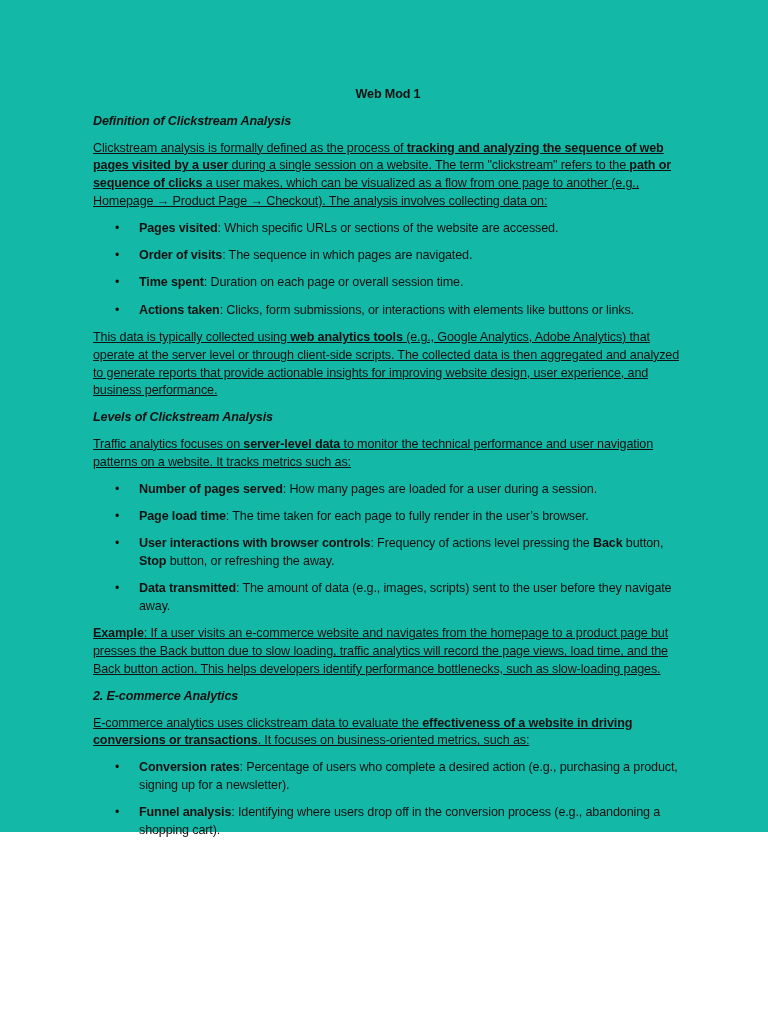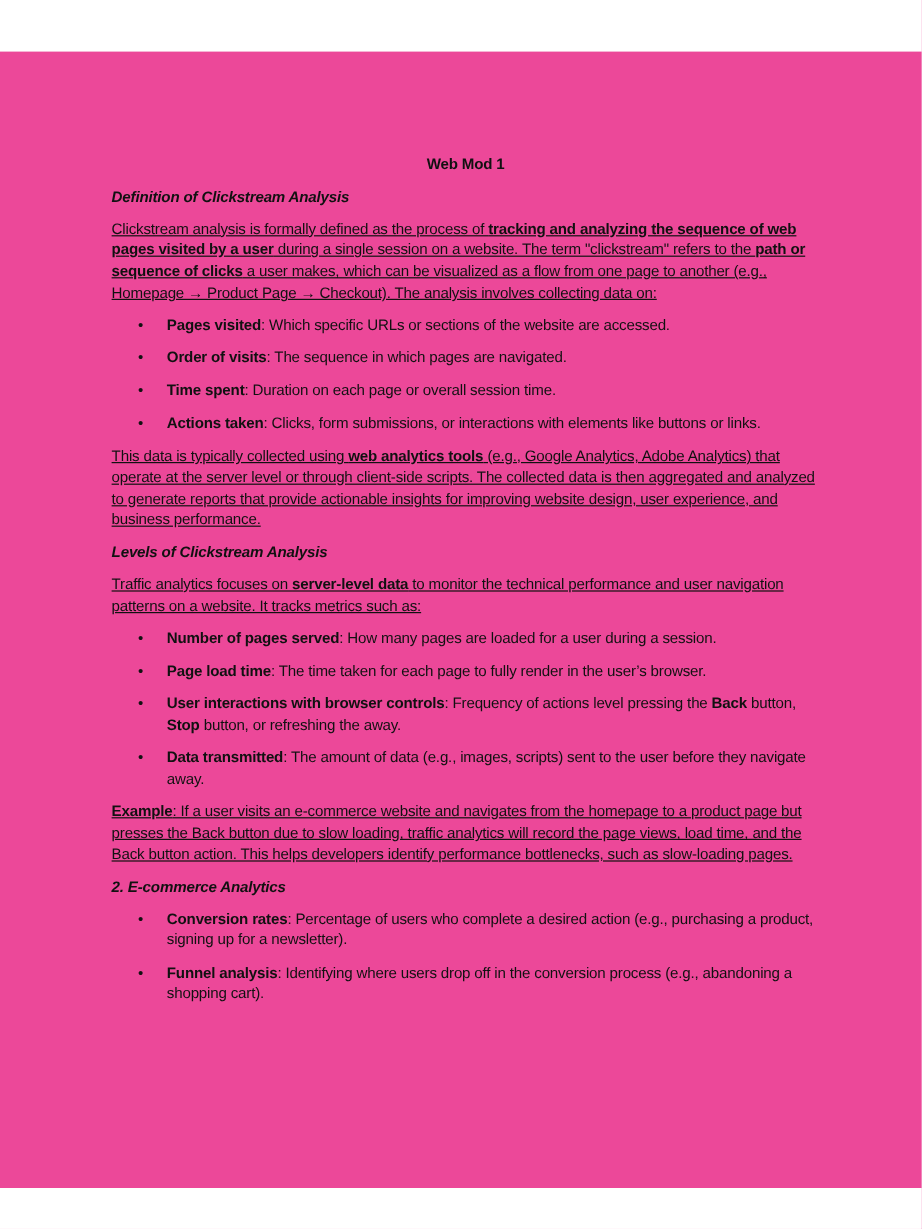--- a/index.html
+++ b/index.html
@@ -1,18 +1,18 @@
 <!DOCTYPE html>
 <html><head>
 <meta charset="utf-8">
 <style>
   html, body { margin: 0; padding: 0; background: #ffffff; }
   body { width: 768px; height: 1024px; overflow: hidden; position: relative;
          font-family: "Liberation Sans", "DejaVu Sans", sans-serif; color: #111; }
-  .page { position: absolute; left: 0; top: 0; width: 768px; height: 947px; background: #ec4899; margin-top: 43px; }
+  .page { position: absolute; left: 0; top: 0; width: 768px; height: 832px; background: #14b8a6; }
   .content { position: absolute; left: 93px; top: 86px; width: 590px;
              font-size: 12.6px; line-height: 17.8px; letter-spacing: -0.15px; }
   .title { text-align: center; font-weight: bold; margin: 0 0 9px 0; }
   .heading { font-weight: bold; margin: 0 0 9px 0; font-style: italic; }
   .para { margin: 0 0 9px 0; text-decoration: underline; }
   ul.bullets { list-style: none; margin: 0 0 9px 0; padding: 0; }
   ul.bullets li { position: relative; padding-left: 46px; margin: 0 0 9.5px 0; }
   ul.bullets li .dot { position: absolute; left: 22px; top: 0; }
   b { font-weight: bold; }
 </style>
@@ -35,19 +35,20 @@
         <div class="heading">Levels of Clickstream Analysis</div>
         <div class="para"><span>Traffic analytics focuses on </span><b>server-level data</b><span> to monitor the technical performance and user navigation patterns on a website. It tracks metrics such as:</span></div>
         <ul class="bullets">
           <li><span class="dot">•</span><b>Number of pages served</b><span>: How many pages are loaded for a user during a session.</span></li>
           <li><span class="dot">•</span><b>Page load time</b><span>: The time taken for each page to fully render in the user’s browser.</span></li>
           <li><span class="dot">•</span><b>User interactions with browser controls</b><span>: Frequency of actions level pressing the </span><b>Back</b><span> button, </span><b>Stop</b><span> button, or refreshing the away.</span></li>
           <li><span class="dot">•</span><b>Data transmitted</b><span>: The amount of data (e.g., images, scripts) sent to the user before they navigate away.</span></li>
         </ul>
         <div class="para"><b>Example</b><span>: If a user visits an e-commerce website and navigates from the homepage to a product page but presses the Back button due to slow loading, traffic analytics will record the page views, load time, and the Back button action. This helps developers identify performance bottlenecks, such as slow-loading pages.</span></div>
         <div class="heading">2. E-commerce Analytics</div>
+        <div class="para"><span>E-commerce analytics uses clickstream data to evaluate the </span><b>effectiveness of a website in driving conversions or transactions</b><span>. It focuses on business-oriented metrics, such as:</span></div>
         <ul class="bullets">
           <li><span class="dot">•</span><b>Conversion rates</b><span>: Percentage of users who complete a desired action (e.g., purchasing a product, signing up for a newsletter).</span></li>
           <li><span class="dot">•</span><b>Funnel analysis</b><span>: Identifying where users drop off in the conversion process (e.g., abandoning a shopping cart).</span></li>
         </ul>
       </div>
   </div>
 </div>
 
 </body></html>

